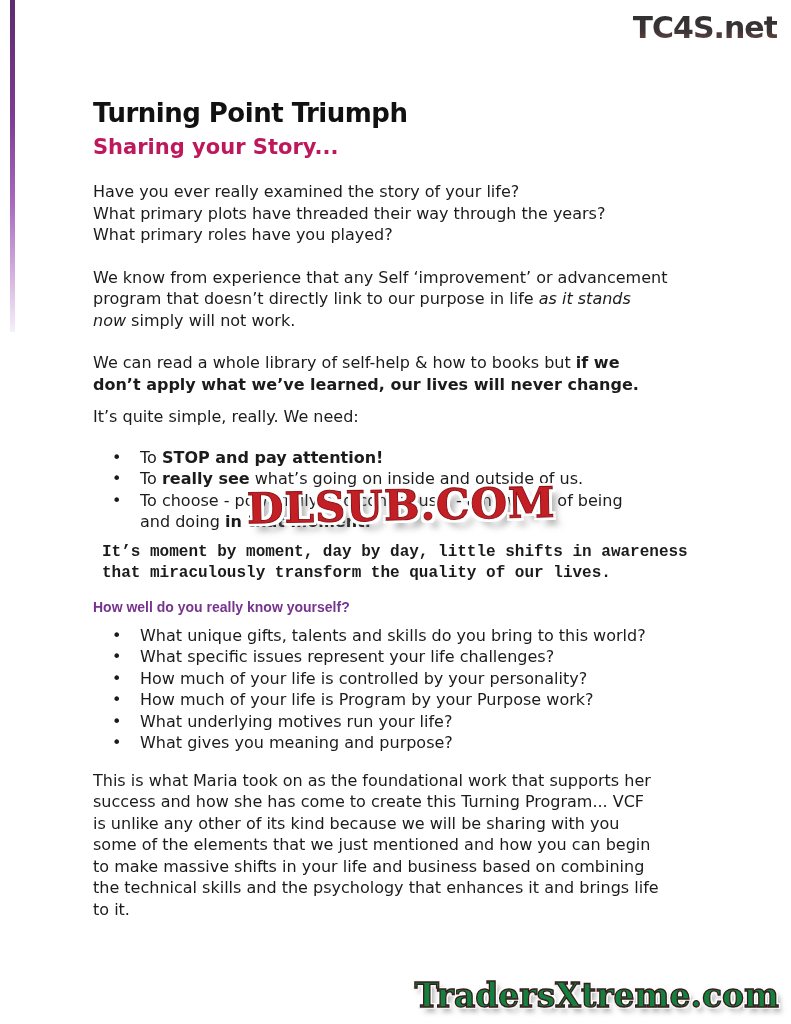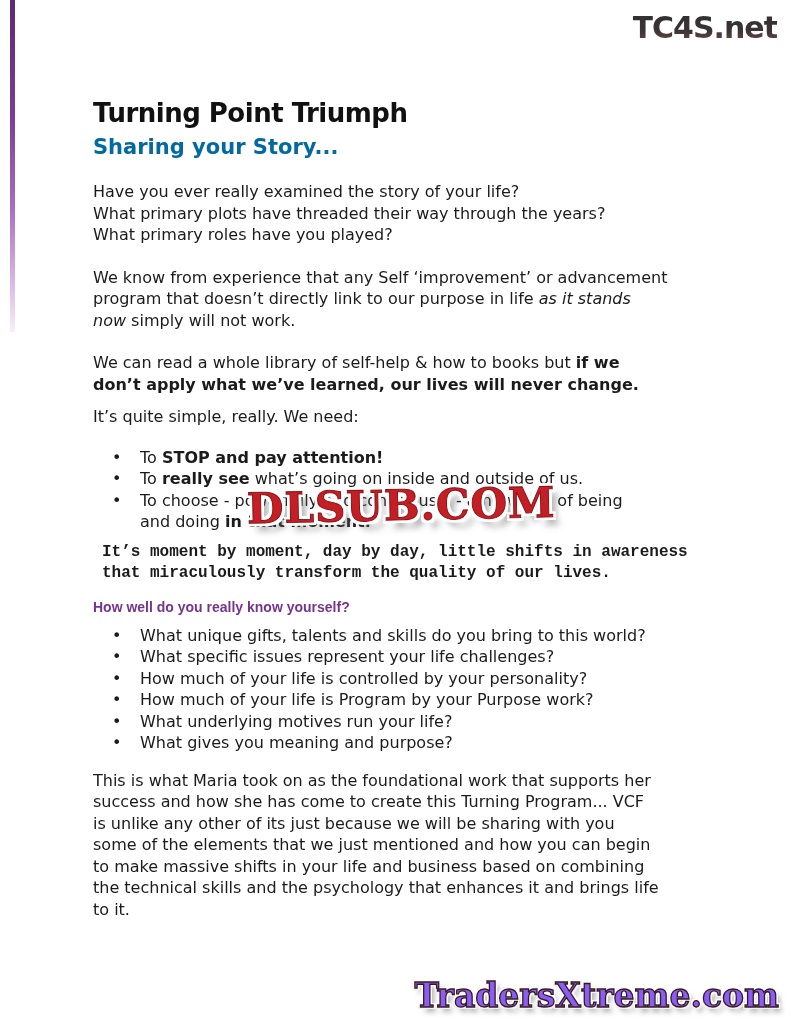--- a/index.html
+++ b/index.html
@@ -26,21 +26,21 @@
   }
 
   .content{
     position:absolute;left:93px;top:95px;width:613px;
     font-size:16px;line-height:21.5px;
   }
   h1{
     margin:0;font-size:26px;line-height:37px;font-weight:700;letter-spacing:-0.5px;color:#111;
   }
   h2{
-    margin:2px 0 0;font-size:21px;line-height:26px;font-weight:700;color:#0369a1;
+    margin:2px 0 0;font-size:21px;line-height:26px;font-weight:700;color:#be185d;
   }
   .p{margin:21px 0 0;}
   .purple-heading{
     margin:11px 0 6px;text-align:left;
     font-family:"Liberation Sans",sans-serif;
     color:#76348e;font-size:14px;line-height:23px;font-weight:700;
   }
   ul{list-style:none;margin:19px 0 0;padding:0;}
   ul.know-list{margin:4px 0 0;}
   li{position:relative;padding-left:47px;}
@@ -57,21 +57,21 @@
     text-shadow:
       -3px -3px 0 #fff, 3px -3px 0 #fff, -3px 3px 0 #fff, 3px 3px 0 #fff,
       -3px 0 0 #fff, 3px 0 0 #fff, 0 -3px 0 #fff, 0 3px 0 #fff,
       7px 8px 6px rgba(110,110,110,0.55);
   }
 
   .footer-logo{
     position:absolute;right:12px;bottom:9px;
     font-family:"DejaVu Serif","Liberation Serif",serif;
     font-weight:700;font-size:33px;line-height:38px;
-    color:#8b5cf6;-webkit-text-stroke:1.3px #35191b;
+    color:#15803d;-webkit-text-stroke:1.3px #35191b;
     text-shadow:
       -2px -2px 0 #fdfdfd, 2px -2px 0 #fdfdfd, -2px 2px 0 #f2f2f2, 2px 2px 0 #f2f2f2,
       -2px 0 0 #fdfdfd, 2px 0 0 #fdfdfd, 0 -2px 0 #fdfdfd, 0 2px 0 #f2f2f2,
       4px 5px 5px rgba(140,140,140,0.7);
   }
 </style>
 </head>
 <body>
 
 <div class="accent-bar"></div>
@@ -140,21 +140,21 @@
         <div><span>What underlying motives run your life?</span></div>
       </li>
       <li>
         <div><span>What gives you meaning and purpose?</span></div>
       </li>
     </ul>
 
   <div class="p closing">
       <div><span>This is what Maria took on as the foundational work that supports her</span></div>
       <div><span>success and how she has come to create this Turning Program... VCF</span></div>
-      <div><span>is unlike any other of its just because we will be sharing with you</span></div>
+      <div><span>is unlike any other of its kind because we will be sharing with you</span></div>
       <div><span>some of the elements that we just mentioned and how you can begin</span></div>
       <div><span>to make massive shifts in your life and business based on combining</span></div>
       <div><span>the technical skills and the psychology that enhances it and brings life</span></div>
       <div><span>to it.</span></div>
     </div>
 </div>
 
 <div class="watermark">DLSUB.COM</div>
 
 <div class="footer-logo">TradersXtreme.com</div>

